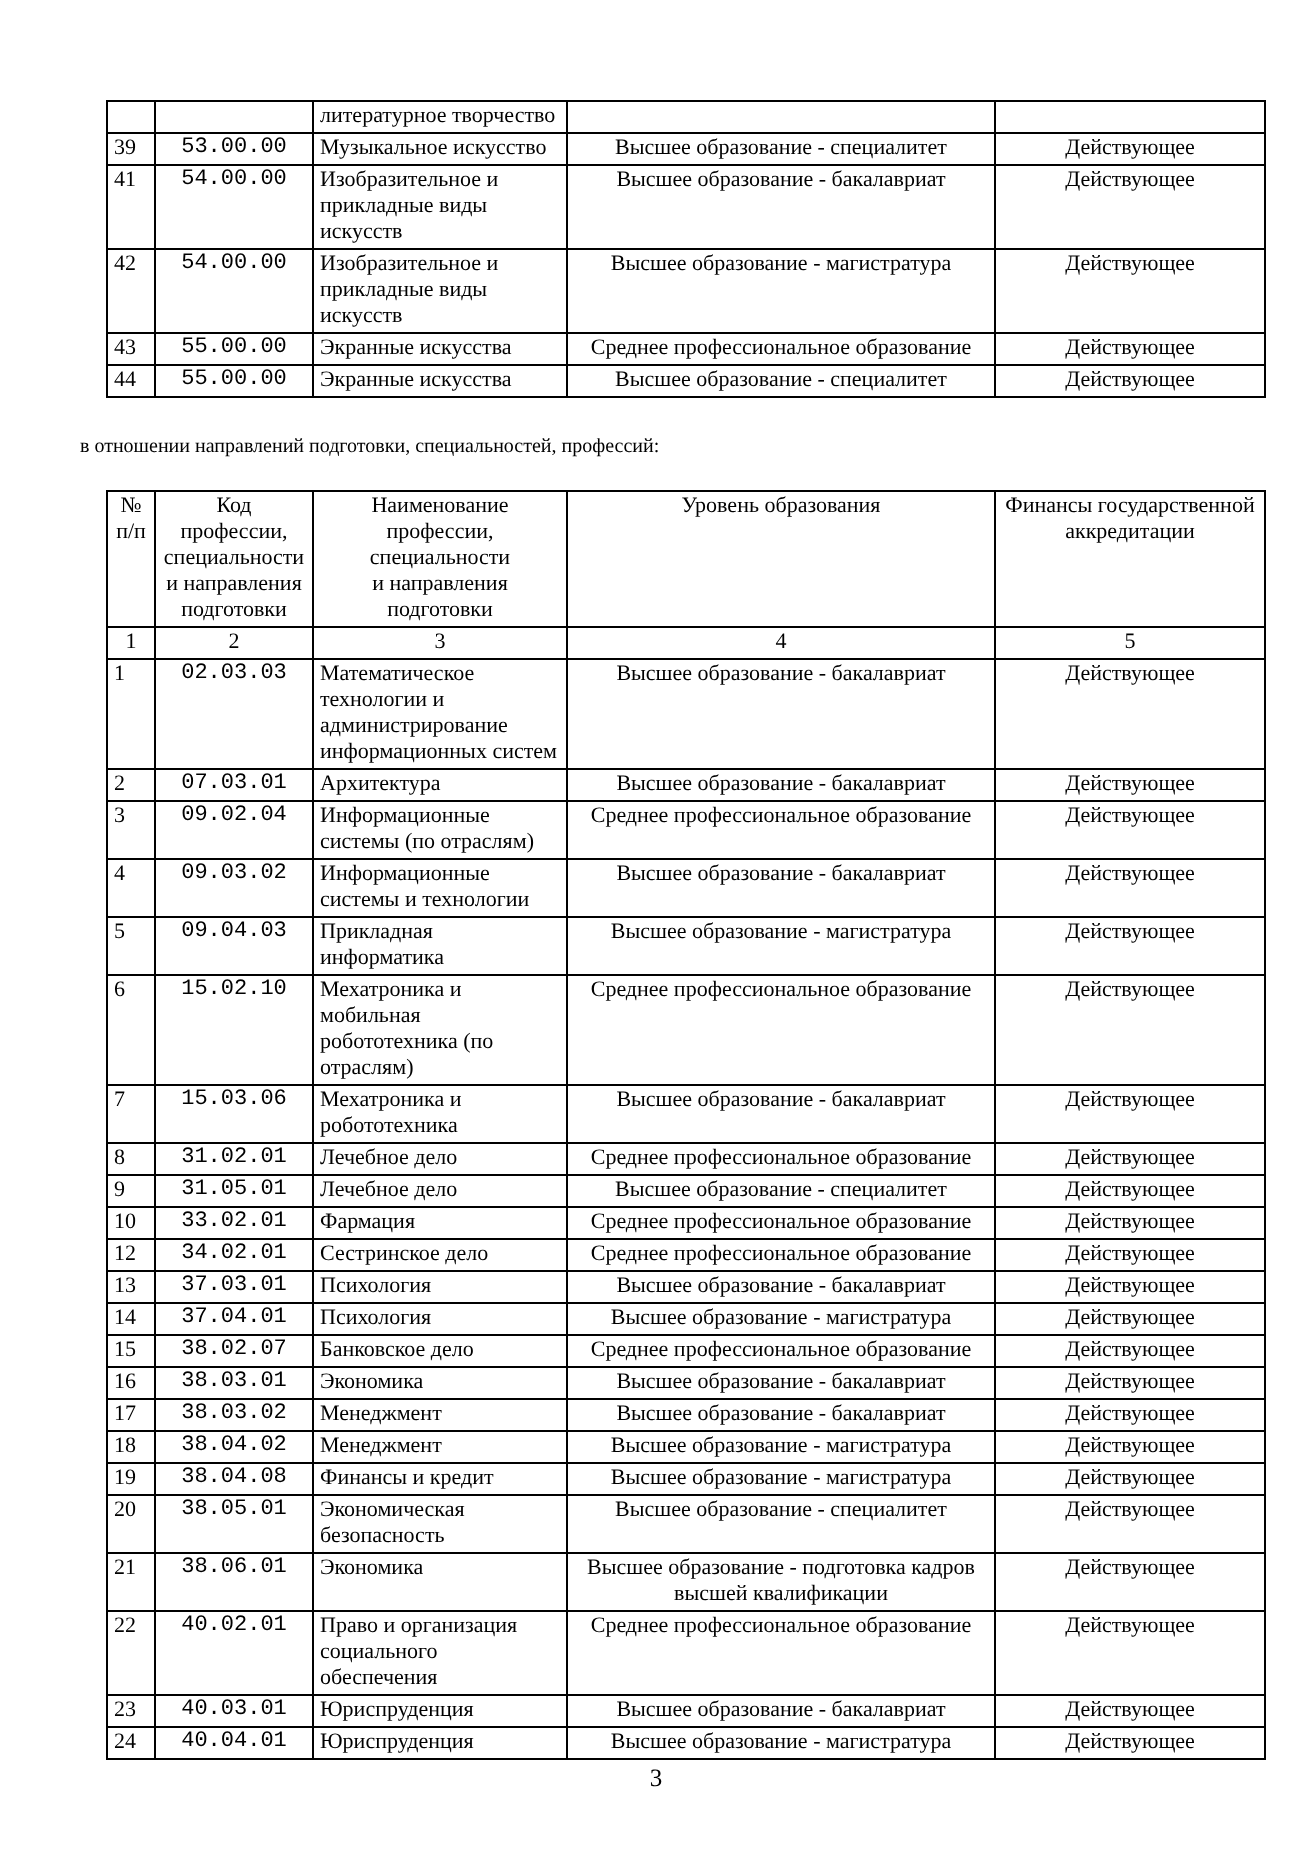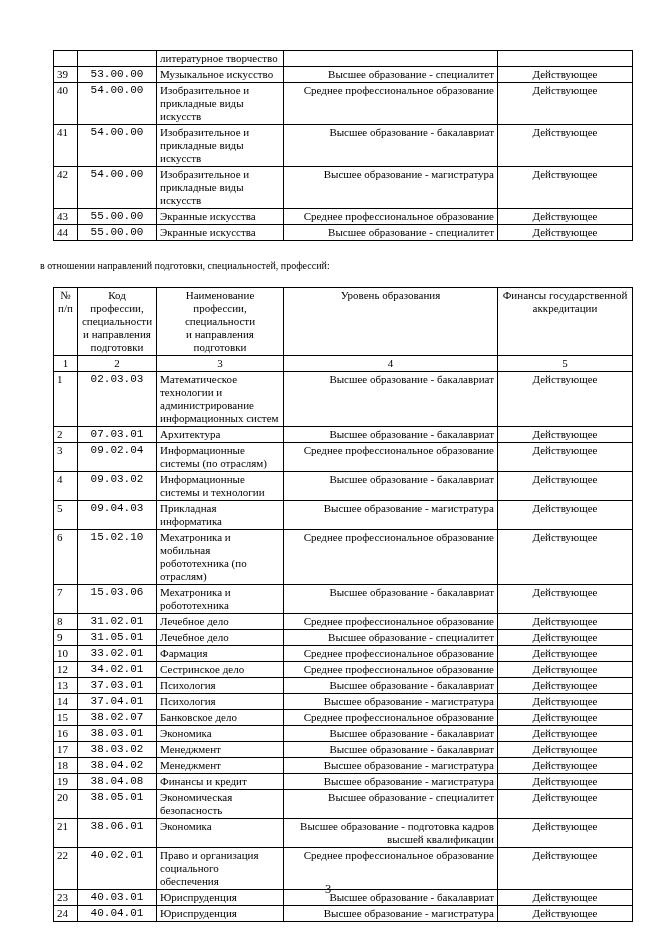--- a/index.html
+++ b/index.html
@@ -25,21 +25,21 @@
     font-weight:normal;
     padding:1px 3px;
     vertical-align:top;
     word-wrap:break-word;
   }
   .t1{margin-top:50px;}
   .t2{margin-top:13px;}
   .c-num{}
   .c-code{text-align:center;font-family:Liberation Mono, monospace;}
   .c-name{text-align:left;}
-  .c-level{text-align:right;}
+  .c-level{text-align:center;}
   .c-status{text-align:center;}
   th.hdr{
     text-align:center;
     white-space:pre-line;
     vertical-align:top;
     padding:2px 3px;
   }
   td.colnum{text-align:center;}
   .intro{
     margin:17px 16px 4px 40px;
@@ -74,27 +74,20 @@
           <td class="c-code"></td>
           <td class="c-name">литературное творчество</td>
           <td class="c-level"></td>
           <td class="c-status"></td>
         </tr>
         <tr>
           <td class="c-num">39</td>
           <td class="c-code">53.00.00</td>
           <td class="c-name">Музыкальное искусство</td>
           <td class="c-level">Высшее образование - специалитет</td>
-          <td class="c-status">Действующее</td>
-        </tr>
-        <tr>
-          <td class="c-num">40</td>
-          <td class="c-code">54.00.00</td>
-          <td class="c-name">Изобразительное и прикладные виды искусств</td>
-          <td class="c-level">Среднее профессиональное образование</td>
           <td class="c-status">Действующее</td>
         </tr>
         <tr>
           <td class="c-num">41</td>
           <td class="c-code">54.00.00</td>
           <td class="c-name">Изобразительное и прикладные виды искусств</td>
           <td class="c-level">Высшее образование - бакалавриат</td>
           <td class="c-status">Действующее</td>
         </tr>
         <tr>

